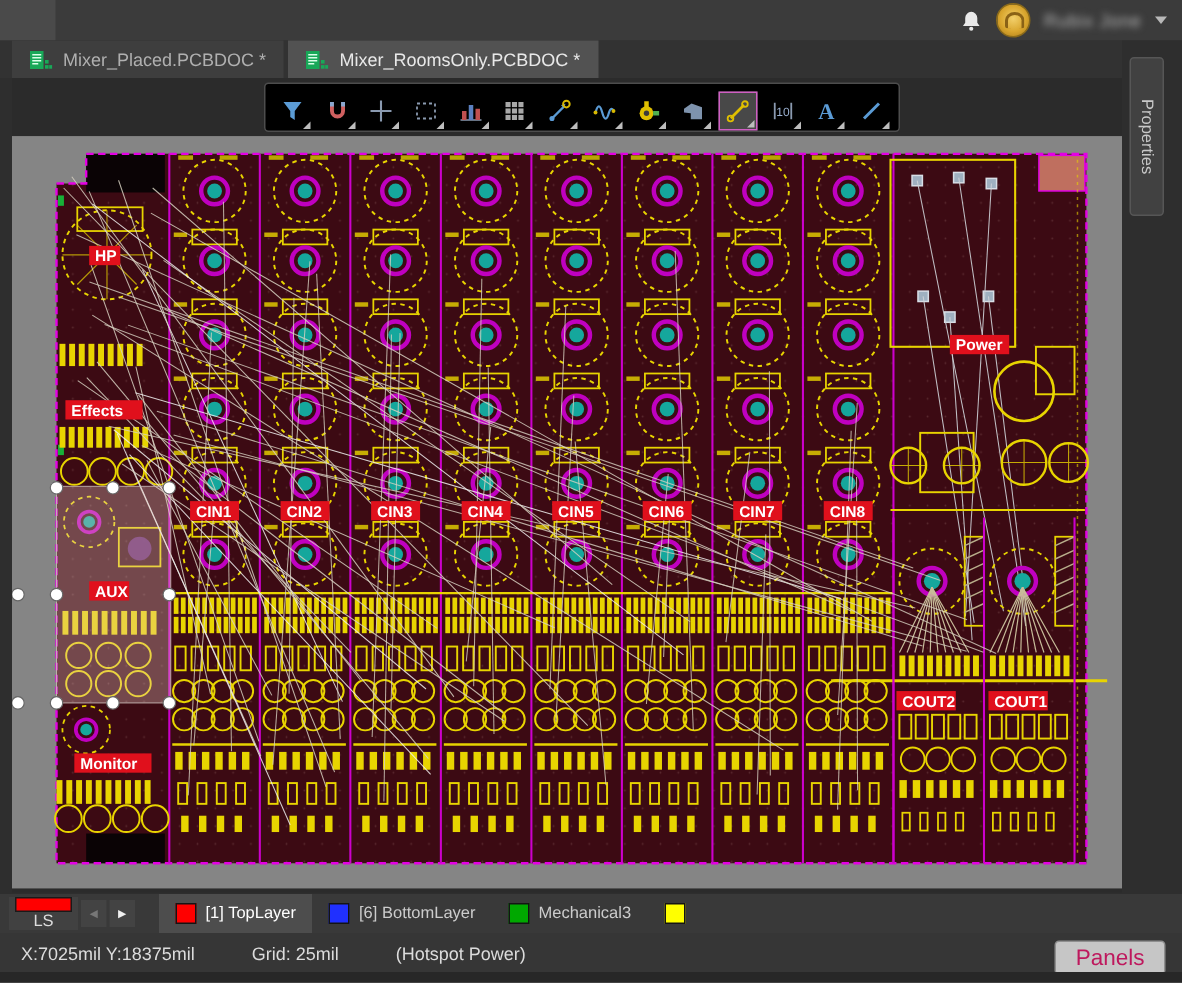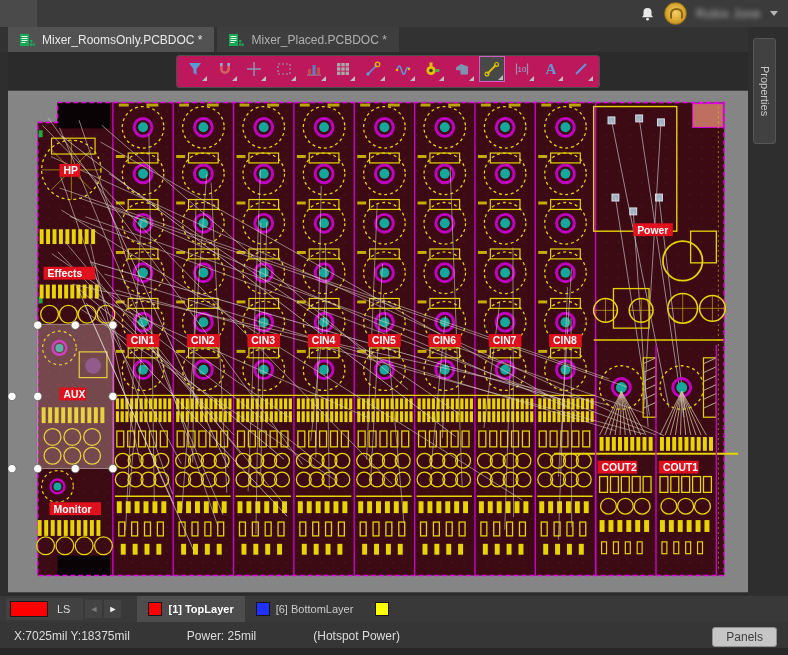--- a/index.html
+++ b/index.html
@@ -14,84 +14,84 @@
   .avatar::after{content:'';position:absolute;left:5px;top:5px;width:9px;height:9px;border:2px solid #8a6216;border-radius:50% 50% 2px 2px;border-bottom:none;}
   .username{filter:blur(2.5px);font-size:12px;color:#b5b5b5;letter-spacing:.5px;}
   .caret{width:0;height:0;border-left:4px solid transparent;border-right:4px solid transparent;border-top:5px solid #b8b8b8;}
   
   .tabbar{position:absolute;top:27px;left:0;width:788px;height:25px;background:#323232;display:flex;padding-left:8px;box-sizing:border-box;}
   .tab{display:flex;align-items:center;gap:7px;padding:0 12px;font-size:12px;color:#b0b0b0;background:#3e3e3e;margin-right:3px;height:25px;box-sizing:border-box;}
   .tab.active{background:#525252;color:#e9e9e9;}
   
   .canvas{position:absolute;left:8px;top:52px;width:740px;height:543px;background:#2b2b2b;}
   .canvas > svg{position:absolute;left:0;top:36px;display:block;}
-  .toolbar{position:absolute;left:168px;top:3px;width:424px;height:33px;background:#be185d;border:1px solid #4d4d4d;
-           border-radius:3px;display:flex;align-items:flex-start;justify-content:space-around;padding:0 3px;box-sizing:border-box;z-index:5;}
+  .toolbar{position:absolute;left:168px;top:3px;width:424px;height:33px;background:#000000;border:1px solid #4d4d4d;
+           border-radius:3px;display:flex;align-items:flex-end;justify-content:space-around;padding:0 3px;box-sizing:border-box;z-index:5;}
   .tool{position:relative;width:26px;height:26px;display:flex;align-items:center;justify-content:center;box-sizing:border-box;}
   .tool::after{content:'';position:absolute;right:1px;bottom:1px;border-left:5px solid transparent;border-bottom:5px solid #bdbdbd;}
   .tool.active{border:1px solid #cf5fc3;background:#484848;}
   
   .right-strip{position:absolute;left:748px;top:27px;width:40px;height:568px;background:#2e2e2e;}
   .props-tab{position:absolute;left:5px;top:11px;width:21px;height:104px;background:#414141;border:1px solid #565656;border-radius:3px;
              writing-mode:vertical-rl;display:flex;align-items:center;justify-content:center;font-size:11px;color:#c9c9c9;}
   
   .layerbar{position:absolute;left:0;top:596px;width:788px;height:26px;background:#393939;display:flex;align-items:center;
             font-size:11px;color:#cccccc;overflow:hidden;}
-  .ls-group{display:flex;align-items:center;background:#414141;height:22px;margin-left:6px;padding:0 4px;}
+  .ls-group{display:flex;align-items:center;background:#414141;height:22px;margin-left:6px;padding:0 4px;flex-direction:column;}
   .swatch{width:36px;height:14px;background:#ff0000;border:1px solid #1a1a1a;}
   .ls{padding:0 9px;font-size:11px;color:#ddd;}
   .arrow-btn{width:17px;height:18px;background:#434343;margin-left:2px;display:flex;align-items:center;justify-content:center;font-size:9px;}
   .arrow-btn.dim{color:#777;}
   .arrow-btn.lit{color:#f0f0f0;}
   .layer-tabs{display:flex;align-items:center;margin-left:16px;height:26px;}
   .layer-tab{display:flex;align-items:center;gap:6px;padding:0 11px;height:26px;white-space:nowrap;}
-  .layer-tab.active{background:#4d4d4d;color:#ffffff;font-weight:bold;}
+  .layer-tab.active{background:#4d4d4d;color:#ffffff;font-weight:normal;}
   .layer-sq{width:12px;height:12px;border:1px solid #141414;flex:none;}
   
   .statusbar{position:absolute;left:0;top:622px;width:788px;height:33px;background:#363636;font-size:12px;color:#dcdcdc;}
-  .status-texts{position:absolute;left:14px;top:7px;display:flex;gap:57px;}
-  .panels-btn{position:absolute;right:11px;top:5px;padding:2px 13px;background:#c6c6c6;color:#404040;border:1px solid #8f8f8f;border-radius:3px;font-size:12px;}
+  .status-texts{position:absolute;left:14px;top:7px;display:flex;gap:38px;}
+  .panels-btn{position:absolute;right:11px;top:5px;padding:2px 13px;background:#c6c6c6;color:#be185d;border:1px solid #8f8f8f;border-radius:3px;font-size:15px;}
   .bottom-strip{position:absolute;bottom:0;left:0;width:100%;height:7px;background:#272727;}
 </style>
 </head>
 <body>
 
 <div class="topbar">
   <div class="topbar-corner"></div>
   <div class="top-right">
     <svg width="15" height="16" viewBox="0 0 16 16">
       <path d="M8 1.5a4.3 4.3 0 0 1 4.3 4.3v3.4l1.6 2.3H2.1l1.6-2.3V5.8A4.3 4.3 0 0 1 8 1.5z" fill="#e9e9e9"></path>
       <circle cx="8" cy="13.5" r="1.5" fill="#e9e9e9"></circle>
     </svg>
     <span class="avatar"></span>
     <span class="username">Rubix Jone</span>
     <span class="caret"></span>
   </div>
 </div>
 
 <div class="tabbar">
+    <div class="tab">
+      <svg width="15" height="12" viewBox="0 0 15 12">
+        <rect x="0" y="0" width="9" height="12" fill="#18a858"></rect>
+        <path d="M1.5 2.5h6M1.5 4.5h6M1.5 6.5h6M1.5 8.5h4" stroke="#d9ffe9" stroke-width="1"></path>
+        <rect x="10" y="6" width="2.4" height="2.4" fill="#18a858"></rect>
+        <rect x="10" y="9.4" width="2.4" height="2.4" fill="#18a858"></rect>
+        <rect x="12.8" y="9.4" width="2" height="2.4" fill="#18a858"></rect>
+      </svg>
+      <span>Mixer_Placed.PCBDOC *</span>
+    </div>
     <div class="tab active">
       <svg width="15" height="12" viewBox="0 0 15 12">
         <rect x="0" y="0" width="9" height="12" fill="#18a858"></rect>
         <path d="M1.5 2.5h6M1.5 4.5h6M1.5 6.5h6M1.5 8.5h4" stroke="#d9ffe9" stroke-width="1"></path>
         <rect x="10" y="6" width="2.4" height="2.4" fill="#18a858"></rect>
         <rect x="10" y="9.4" width="2.4" height="2.4" fill="#18a858"></rect>
         <rect x="12.8" y="9.4" width="2" height="2.4" fill="#18a858"></rect>
       </svg>
       <span>Mixer_RoomsOnly.PCBDOC *</span>
-    </div>
-    <div class="tab">
-      <svg width="15" height="12" viewBox="0 0 15 12">
-        <rect x="0" y="0" width="9" height="12" fill="#18a858"></rect>
-        <path d="M1.5 2.5h6M1.5 4.5h6M1.5 6.5h6M1.5 8.5h4" stroke="#d9ffe9" stroke-width="1"></path>
-        <rect x="10" y="6" width="2.4" height="2.4" fill="#18a858"></rect>
-        <rect x="10" y="9.4" width="2.4" height="2.4" fill="#18a858"></rect>
-        <rect x="12.8" y="9.4" width="2" height="2.4" fill="#18a858"></rect>
-      </svg>
-      <span>Mixer_Placed.PCBDOC *</span>
     </div>
   </div>
 
 <div class="canvas">
   <div class="toolbar">
       <div class="tool">
         <svg width="16" height="16" viewBox="0 0 16 16">
           <path d="M2 2h12l-4.5 6v6l-3-2V8z" fill="#5b9bd5"></path>
         </svg>
       </div>
@@ -1202,26 +1202,30 @@
   <div class="layer-tabs">
       <div class="layer-tab active">
         <span class="layer-sq" style="background:#ff0000"></span>
         <span>[1] TopLayer</span>
       </div>
       <div class="layer-tab">
         <span class="layer-sq" style="background:#2030ff"></span>
         <span>[6] BottomLayer</span>
       </div>
       <div class="layer-tab">
+        <span class="layer-sq" style="background:#00a800"></span>
+        <span>Mechanical3</span>
+      </div>
+      <div class="layer-tab">
         <span class="layer-sq" style="background:#ffff00"></span>
       </div>
     </div>
 </div>
 
 <div class="statusbar">
   <div class="status-texts">
     <span>X:7025mil Y:18375mil</span>
-    <span>Power: 25mil</span>
+    <span>Grid: 25mil</span>
     <span>(Hotspot Power)</span>
   </div>
   <span class="panels-btn">Panels</span>
   <div class="bottom-strip"></div>
 </div>
 
 </body></html>

